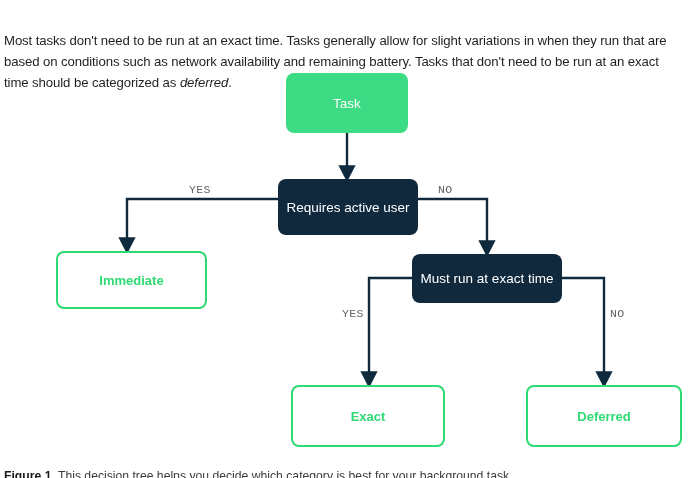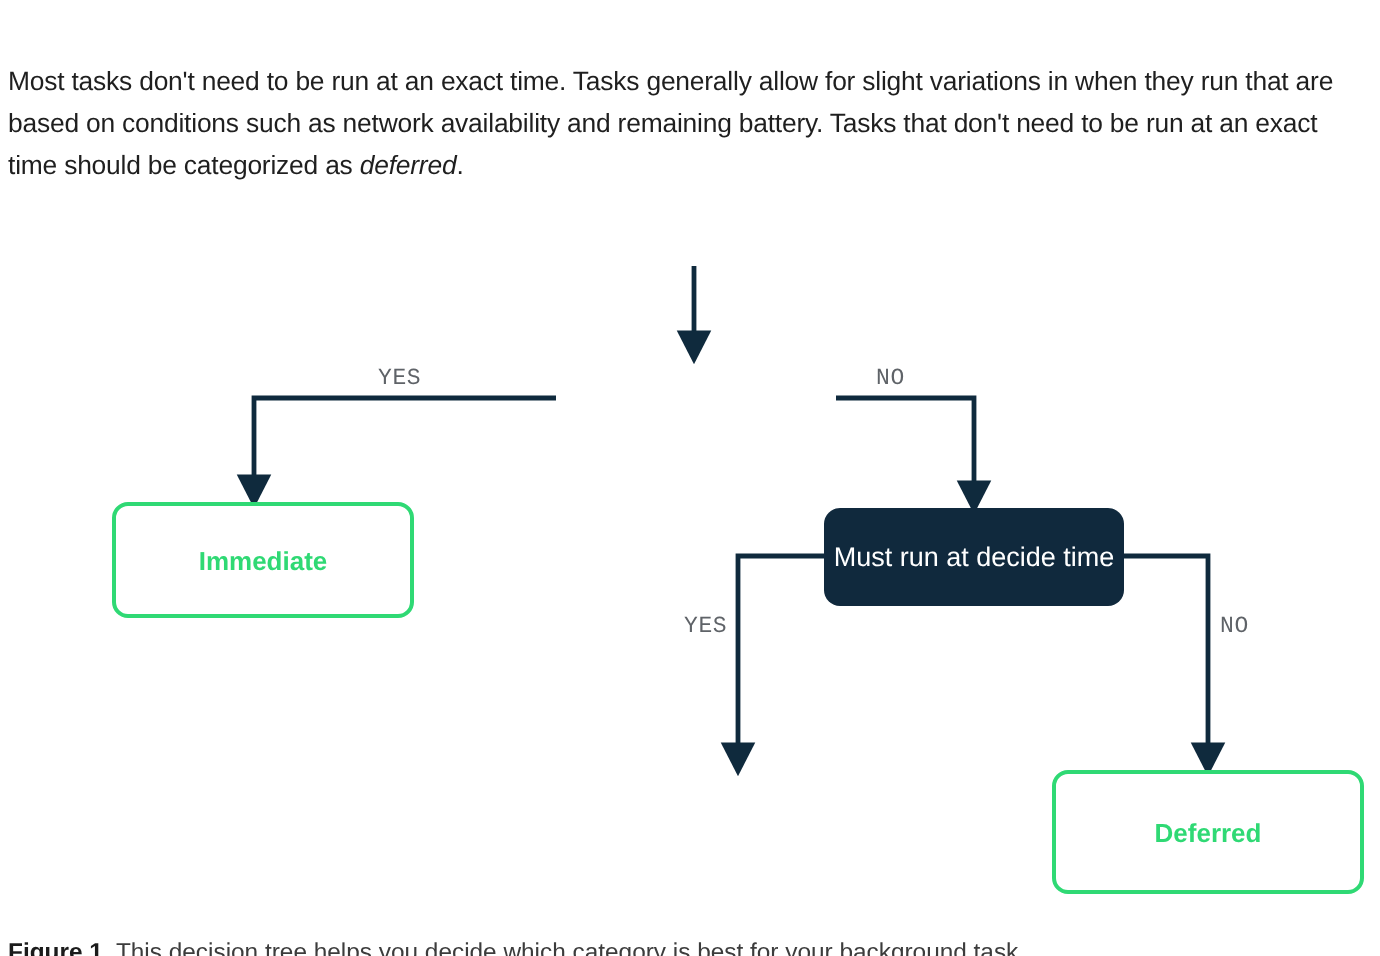--- a/index.html
+++ b/index.html
@@ -134,30 +134,39 @@
 
     <g>
       <path d="M412,216 L369,216 L369,316" stroke="#0f2a3d" stroke-width="2.4" fill="none" stroke-linejoin="miter" marker-end="url(#arrowhead)"></path>
     </g>
 
     <g>
       <path d="M562,216 L604,216 L604,316" stroke="#0f2a3d" stroke-width="2.4" fill="none" stroke-linejoin="miter" marker-end="url(#arrowhead)"></path>
     </g>
   </svg>
 
+  <div id="node-task" class="node node-filled-green">
+    <span>Task</span>
+  </div>
 
+  <div id="node-requires" class="node node-filled-dark">
+    <span>Requires active user</span>
+  </div>
 
   <div id="node-must-run" class="node node-filled-dark">
-    <span>Must run at decide time</span>
+    <span>Must run at exact time</span>
   </div>
 
   <div id="node-immediate" class="node node-outline-green">
     <span>Immediate</span>
   </div>
 
+  <div id="node-exact" class="node node-outline-green">
+    <span>Exact</span>
+  </div>
 
   <div id="node-deferred" class="node node-outline-green">
     <span>Deferred</span>
   </div>
 
   <span id="label-yes-top" class="edge-label">YES</span>
   <span id="label-no-top" class="edge-label">NO</span>
   <span id="label-yes-bottom" class="edge-label">YES</span>
   <span id="label-no-bottom" class="edge-label">NO</span>
 </div>

